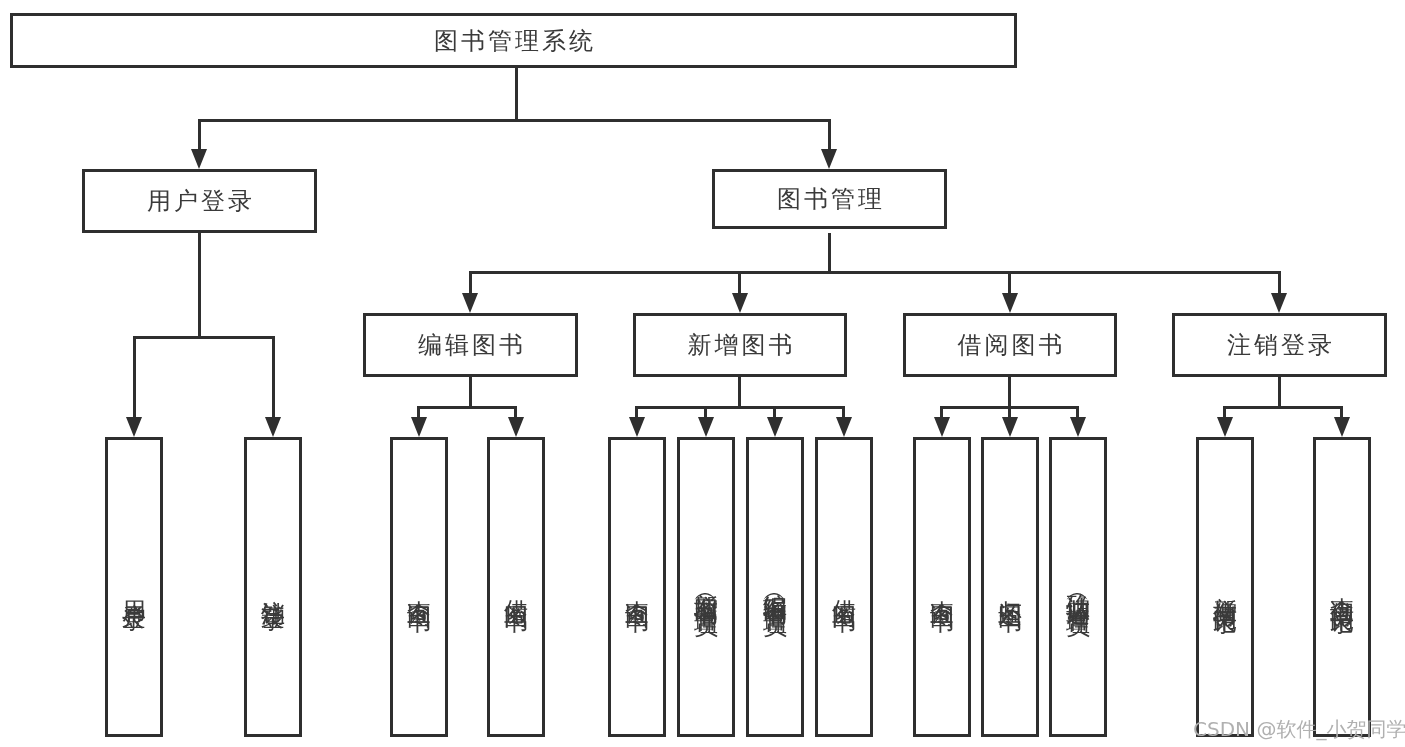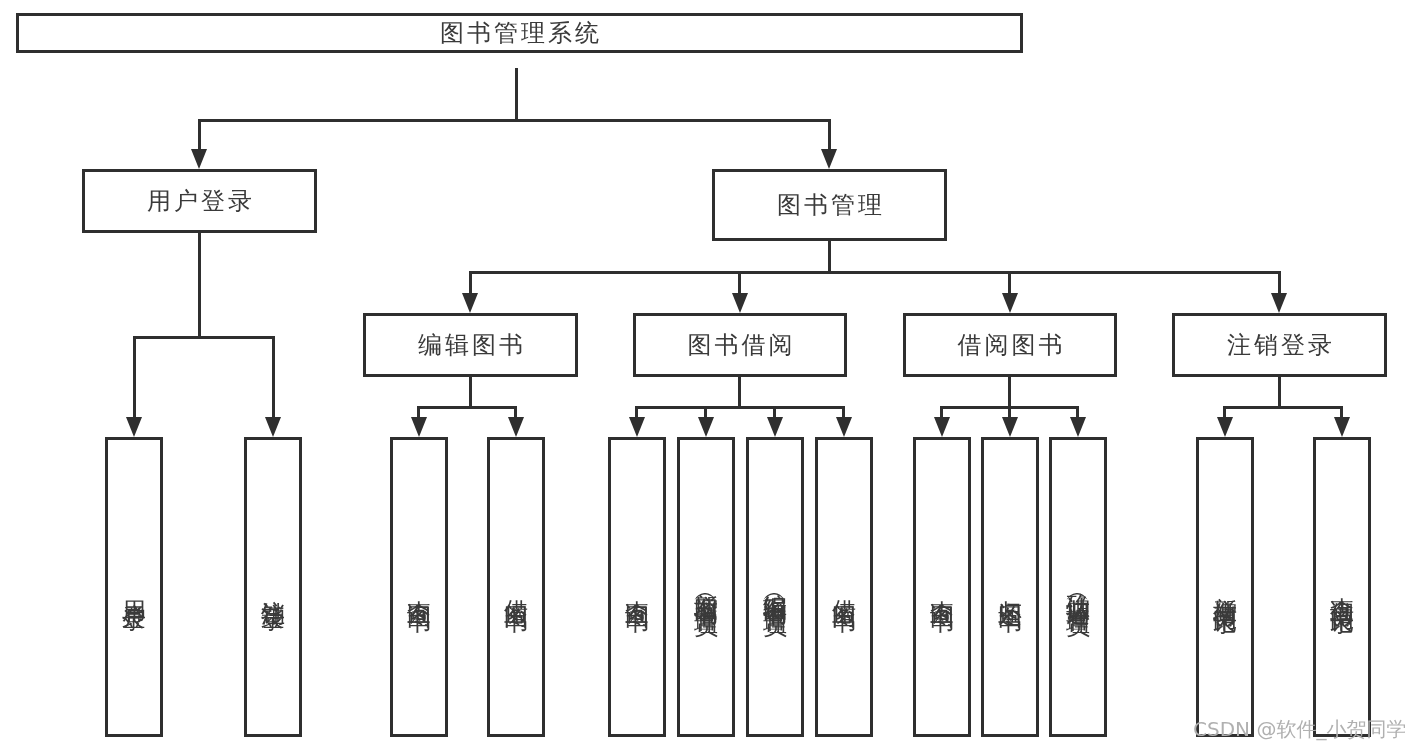--- a/index.html
+++ b/index.html
@@ -59,23 +59,23 @@
     position: absolute;
     left: 1193px;
     top: 716px;
     color: #b0b0b0;
     font-size: 20px;
     white-space: nowrap;
     z-index: 10;
   }
 
   
-  #n-root        { left: 16px;   top: 13px;  width: 1007px; height: 40px; justify-content: center; }
+  #n-root        { left: 10px;   top: 13px;  width: 1007px; height: 55px; justify-content: center; }
   #n-user        { left: 82px;   top: 169px; width: 235px;  height: 64px; }
-  #n-mgmt        { left: 712px;  top: 169px; width: 235px;  height: 72px; }
+  #n-mgmt        { left: 712px;  top: 169px; width: 235px;  height: 60px; }
   #n-newbook     { left: 363px;  top: 313px; width: 215px;  height: 64px; }
   #n-borrow      { left: 633px;  top: 313px; width: 214px;  height: 64px; }
   #n-current     { left: 903px;  top: 313px; width: 214px;  height: 64px; }
   #n-record      { left: 1172px; top: 313px; width: 215px;  height: 64px; }
   #n-l-userlogin     { left: 105px; }
   #n-l-logout        { left: 244px; }
   #n-l-querynew      { left: 390px; }
   #n-l-borrownew     { left: 487px; }
   #n-l-queryborrow   { left: 608px; }
   #n-l-addbook       { left: 677px; }
@@ -157,21 +157,21 @@
   <div class="box hbox" id="n-user">
     <span>用户登录</span>
   </div>
   <div class="box hbox" id="n-mgmt">
     <span>图书管理</span>
   </div>
   <div class="box hbox" id="n-newbook">
     <span>编辑图书</span>
   </div>
   <div class="box hbox" id="n-borrow">
-    <span>图书借阅</span>
+    <span>新增图书</span>
   </div>
   <div class="box hbox" id="n-current">
     <span>借阅图书</span>
   </div>
   <div class="box hbox" id="n-record">
     <span>注销登录</span>
   </div>
 
   <div class="box vbox" id="n-l-userlogin">
     <span>用户登录</span>

